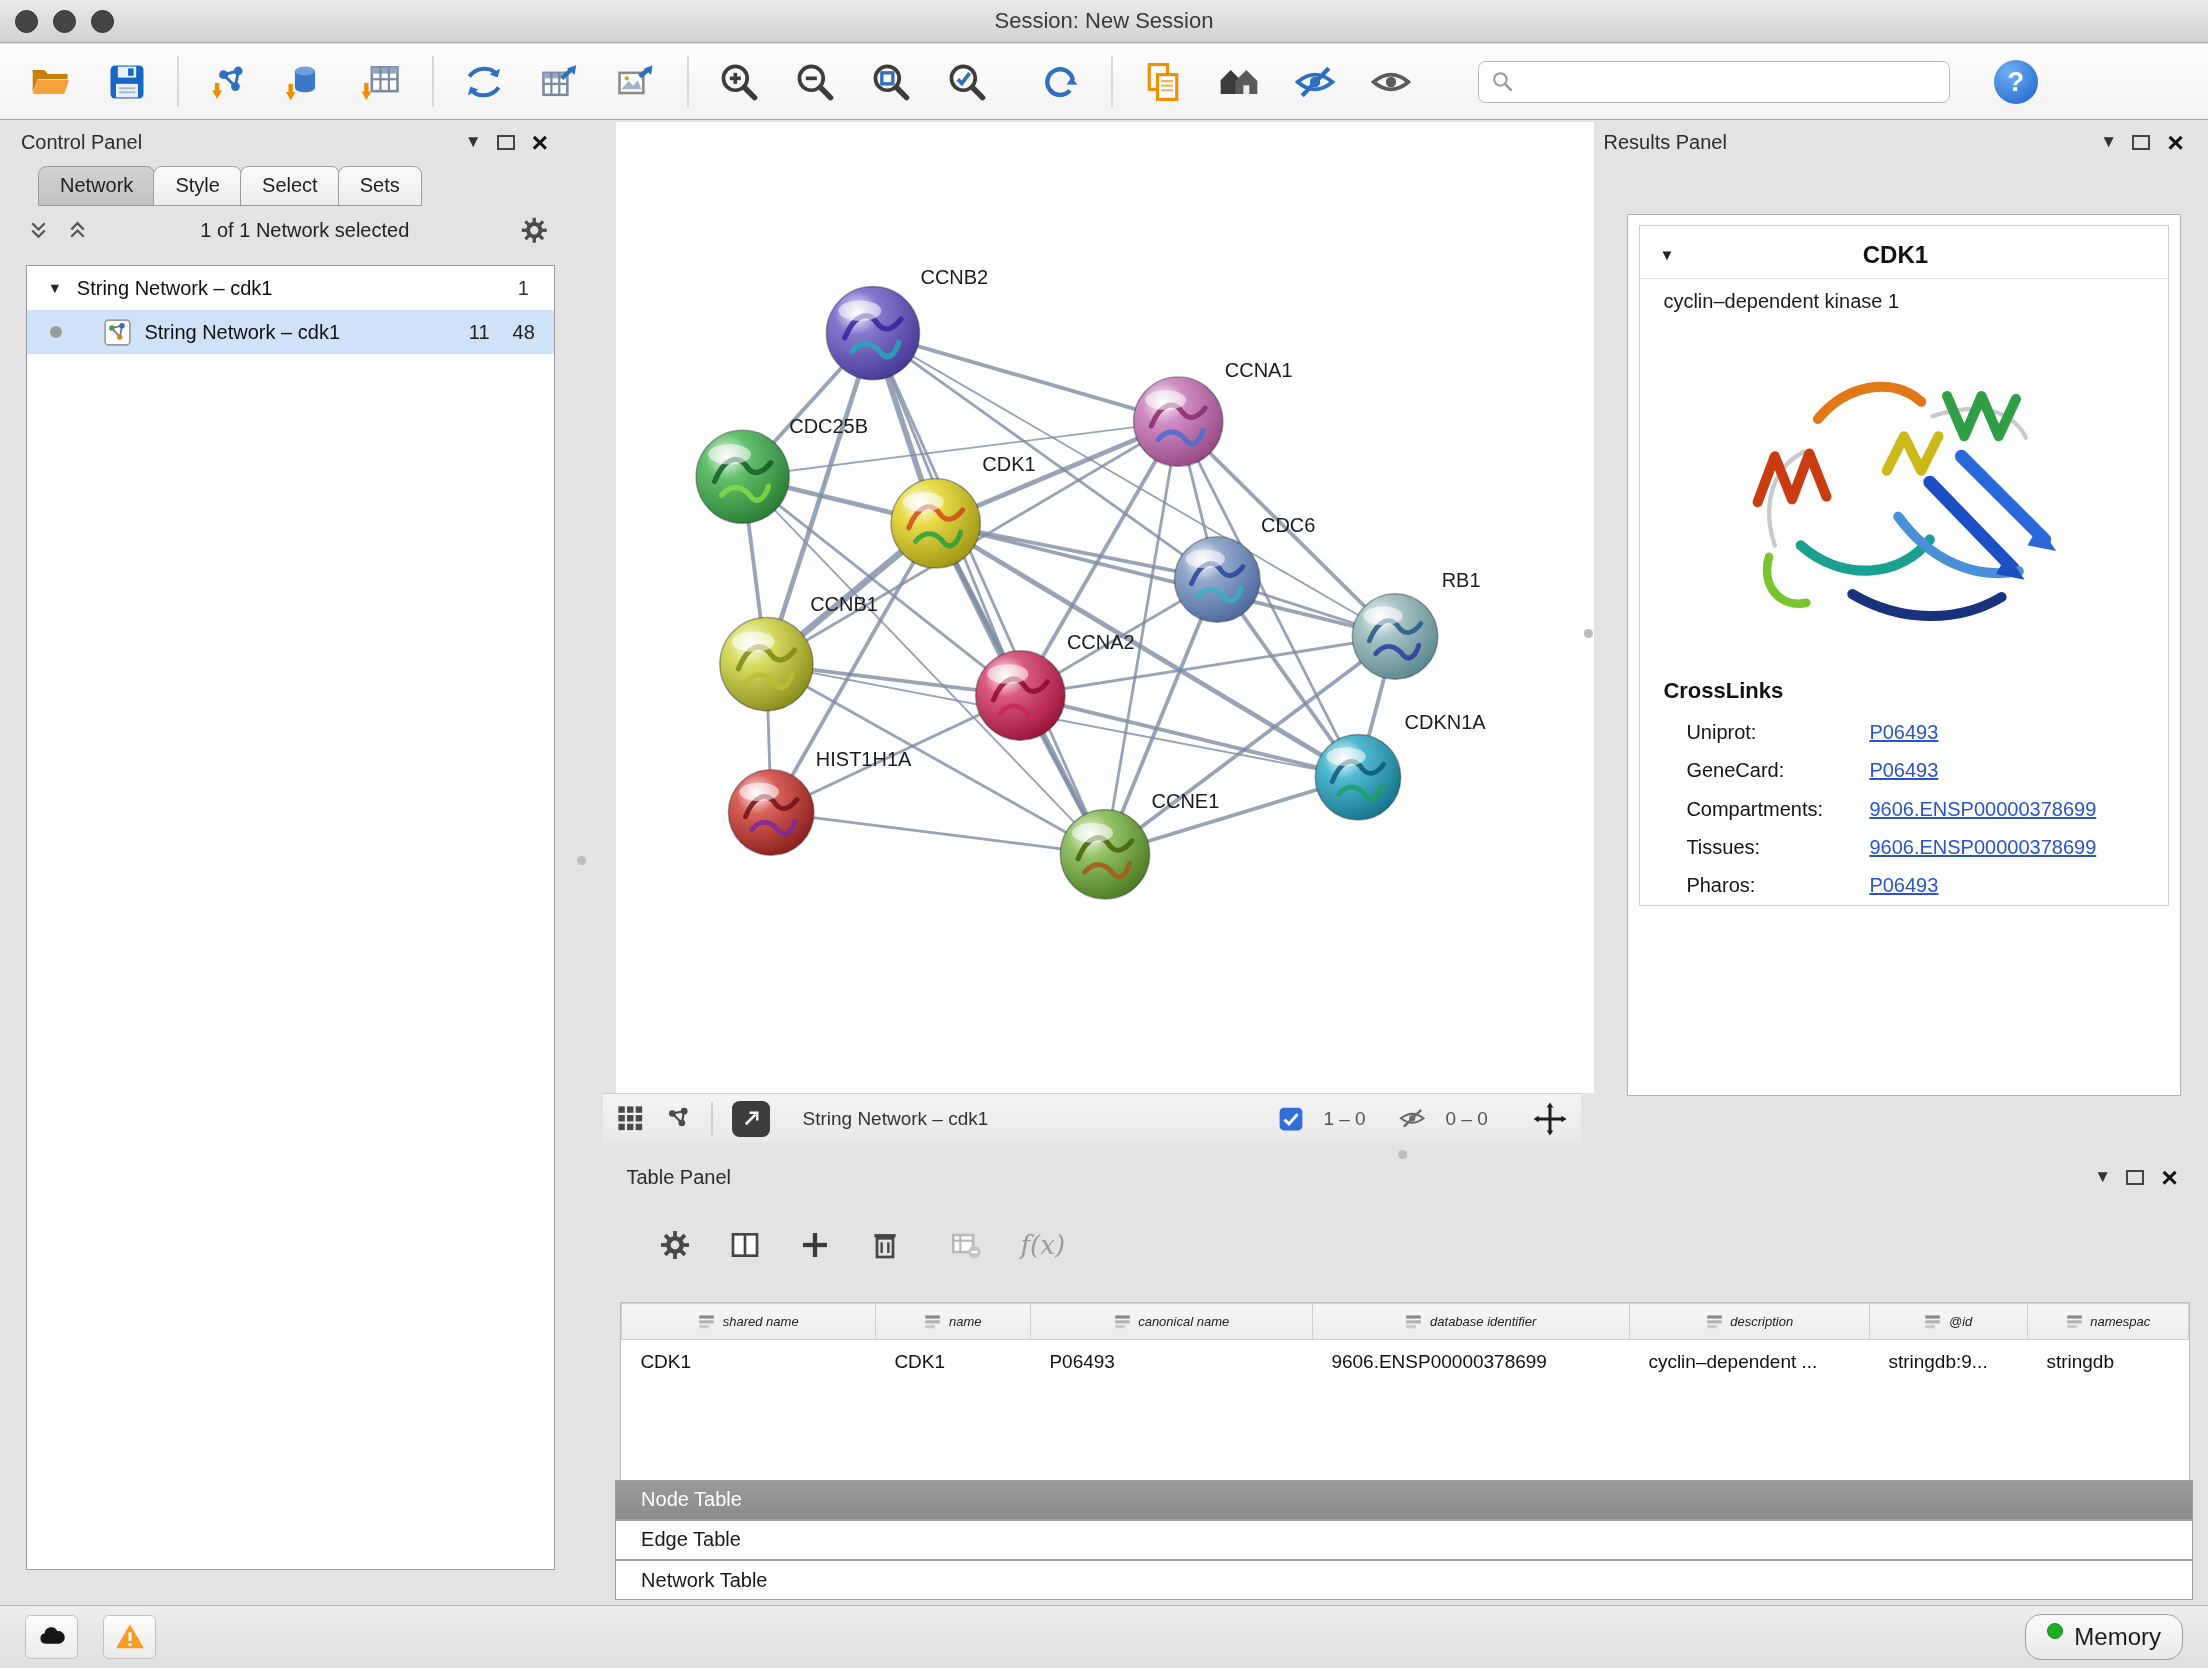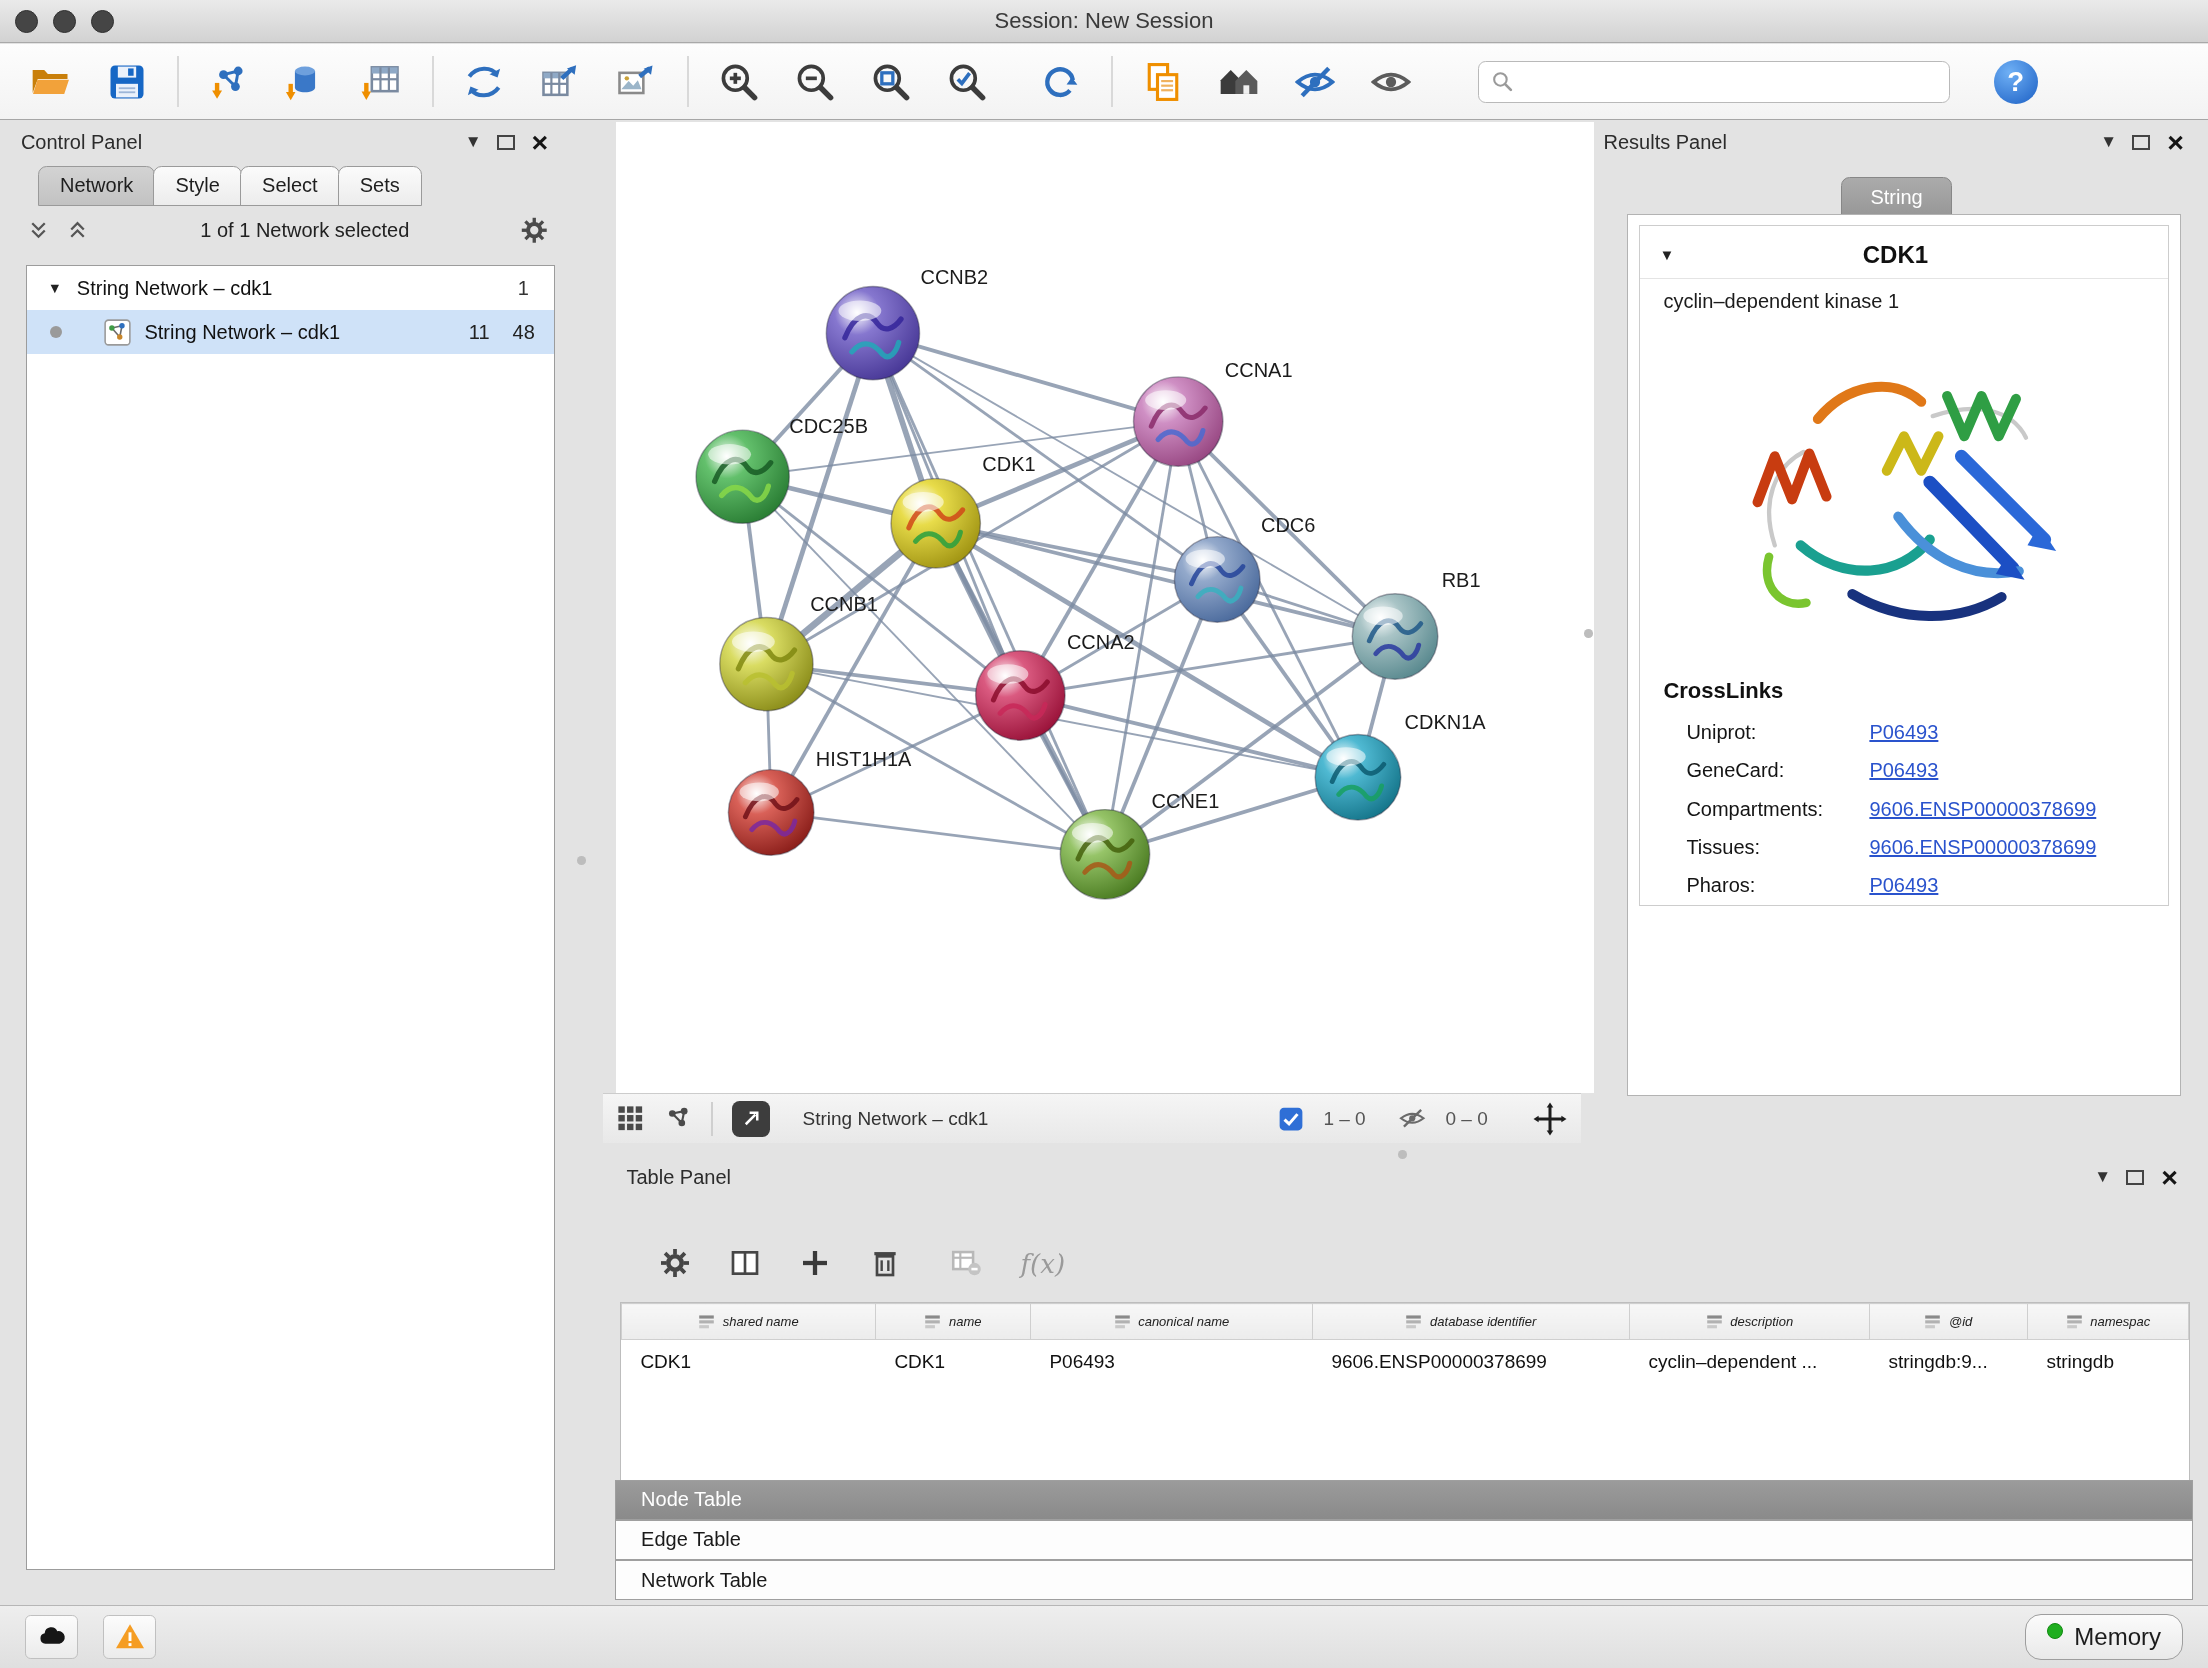--- a/index.html
+++ b/index.html
@@ -81,21 +81,21 @@
   .rsec-head .pname { flex:1; text-align:center; font-size:24px; font-weight:bold; color:#111; margin-right:32px; }
   .rdesc { padding:11.4px 23px 3.8px; font-size:20px; color:#1c1c1c; }
   .rimg { display:flex; justify-content:center; padding:13.3px 0 5.7px; }
   .xl-title { font-weight:bold; font-size:22px; color:#111; padding:19px 23px 9.5px; }
   .xl-row { display:flex; align-items:flex-end; padding:7.6px 0 7.6px 46px; font-size:20px; }
   .xl-label { width:183px; color:#141414; }
   .xl-link { color:#2a53cd; text-decoration:underline; }
 
   
   .table-panel { position:absolute; left:617px; top:1157px; width:1576px; height:447px; }
-  .ttoolbar { display:flex; align-items:flex-end; gap:38px; padding:13.3px 0 0 42px; height:82px; }
+  .ttoolbar { display:flex; align-items:center; gap:38px; padding:13.3px 0 0 42px; height:82px; }
   .fx { font-family:"DejaVu Serif", serif; font-style:italic; font-size:26px; color:#9a9a9a; }
   .tablewrap { position:absolute; left:2.9px; right:2.9px; top:145px; bottom:63px; background:#fff; border:1.9px solid #bdbdbd; overflow:hidden; }
   table.nodetable { width:100%; border-collapse:collapse; table-layout:fixed; }
   table.nodetable th { height:36px; background:linear-gradient(#f7f7f7,#ececec); border:1px solid #cfcfcf;
     font-weight:normal; font-size:13px; color:#222;font-style:italic; }
   table.nodetable th .thwrap { display:flex; align-items:center; justify-content:center; gap:7.6px; }
   table.nodetable td { font-size:19px; color:#111; padding:10.5px 9.5px 0 19px; white-space:nowrap; overflow:hidden; }
   .hscroll { position:absolute; left:0; right:0; bottom:0; height:19px; background:#f2f2f2; border-top:1px solid #dddddd; }
   .hthumb { width:177px; height:12.4px; margin:2.9px 0 0 7.6px; background:#c3c3c3; border-radius:6.7px; }
   .ttabs { position:absolute; left:0; right:0; bottom:3.8px; display:flex; justify-content:center;flex-direction:column; }
@@ -568,23 +568,20 @@
   </div>
 
   <div class="results-panel">
     <div class="panel-head">
       <span class="panel-title">Results Panel</span>
       <span class="ph-sp"></span>
       <span class="ph-collapse">▼</span>
       <span class="ph-float"></span>
       <span class="ph-close">×</span>
     </div>
-    <div class="rtab-row">
-        <div class="rtab">String</div>
-      </div>
     <div class="rbox">
       <div class="rsec">
         <div class="rsec-head">
           <span class="disc">▼</span>
           <span class="pname">CDK1</span>
         </div>
         <div class="rdesc">cyclin–dependent kinase 1</div>
         <div class="rimg">
           <svg width="380" height="323" viewBox="0 0 260 225">
             <g fill="none" stroke-linecap="round" stroke-linejoin="round">

